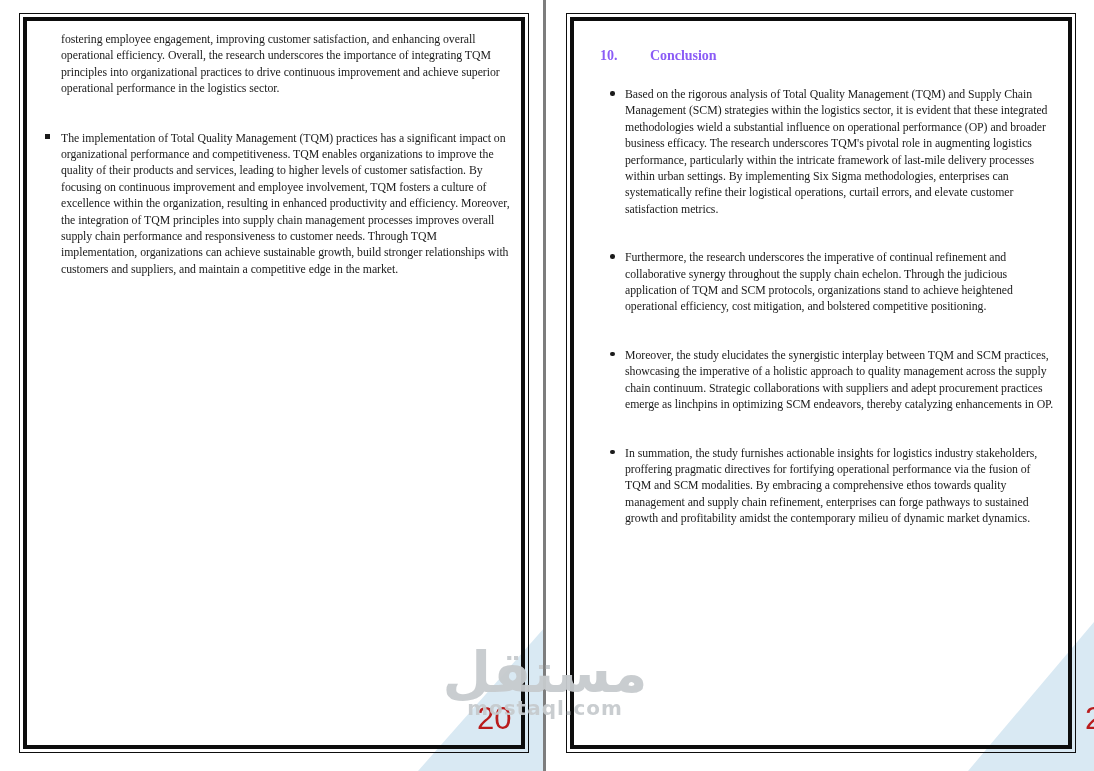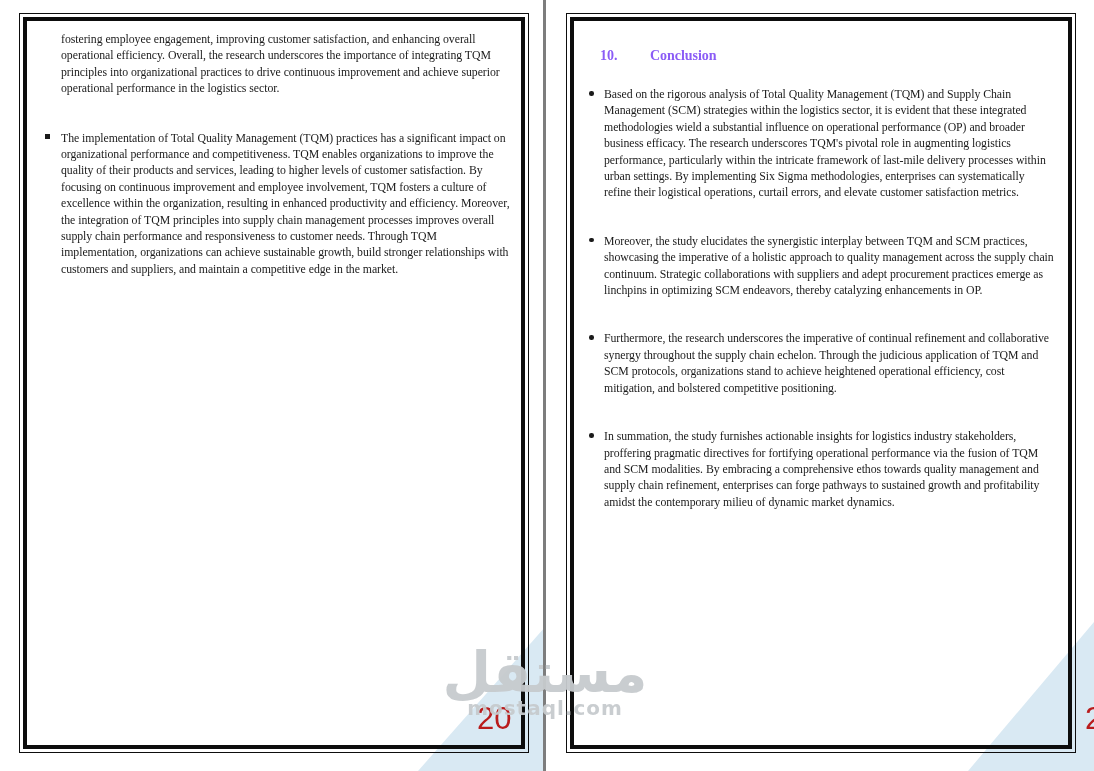--- a/index.html
+++ b/index.html
@@ -41,21 +41,21 @@
   .content{color:#1a1a1a;font-size:11.8px;line-height:16.4px;letter-spacing:-0.05px;}
   .content-left{padding:10px 8px 0 34px;}
   .content-right{padding:27px 14px 0 26px;}
 
   .para{margin:0 0 33px 0;position:relative;}
   .marker-square{position:absolute;left:-16px;top:4px;width:5px;height:5px;background:#1a1a1a;}
 
   .heading{font-weight:bold;font-size:14px;line-height:15px;margin:0 0 23px 0;color:#8b5cf6;}
   .h-num{display:inline-block;width:50px;}
 
-  .blist{margin-left:4px;}
+  .blist{margin-left:25px;}
   .bullet-item{position:relative;margin:0 0 32px 0;}
   .marker-dot{position:absolute;left:-15px;top:5px;width:4.5px;height:4.5px;border-radius:50%;background:#1a1a1a;}
 
   
   .divider{position:absolute;left:543px;top:0;width:3px;height:771px;background:#7d7d7d;z-index:4;}
 
   
   .watermark{
     position:absolute;left:395px;top:644px;width:300px;z-index:5;
     text-align:center;color:#c7cbce;pointer-events:none;opacity:0.95;
@@ -91,25 +91,25 @@
       <div class="heading">
         <span class="h-num">10.</span><span class="h-title">Conclusion</span>
       </div>
       <div class="blist">
         <div class="bullet-item">
           <span class="marker-dot"></span>
           <span>Based on the rigorous analysis of Total Quality Management (TQM) and Supply Chain Management (SCM) strategies within the logistics sector, it is evident that these integrated methodologies wield a substantial influence on operational performance (OP) and broader business efficacy. The research underscores TQM's pivotal role in augmenting logistics performance, particularly within the intricate framework of last-mile delivery processes within urban settings. By implementing Six Sigma methodologies, enterprises can systematically refine their logistical operations, curtail errors, and elevate customer satisfaction metrics.</span>
         </div>
         <div class="bullet-item">
           <span class="marker-dot"></span>
-          <span>Moreover, the study elucidates the synergistic interplay between TQM and SCM practices, showcasing the imperative of a holistic approach to quality management across the supply chain continuum. Strategic collaborations with suppliers and adept procurement practices emerge as linchpins in optimizing SCM endeavors, thereby catalyzing enhancements in OP.</span>
+          <span>Furthermore, the research underscores the imperative of continual refinement and collaborative synergy throughout the supply chain echelon. Through the judicious application of TQM and SCM protocols, organizations stand to achieve heightened operational efficiency, cost mitigation, and bolstered competitive positioning.</span>
         </div>
         <div class="bullet-item">
           <span class="marker-dot"></span>
-          <span>Furthermore, the research underscores the imperative of continual refinement and collaborative synergy throughout the supply chain echelon. Through the judicious application of TQM and SCM protocols, organizations stand to achieve heightened operational efficiency, cost mitigation, and bolstered competitive positioning.</span>
+          <span>Moreover, the study elucidates the synergistic interplay between TQM and SCM practices, showcasing the imperative of a holistic approach to quality management across the supply chain continuum. Strategic collaborations with suppliers and adept procurement practices emerge as linchpins in optimizing SCM endeavors, thereby catalyzing enhancements in OP.</span>
         </div>
         <div class="bullet-item">
           <span class="marker-dot"></span>
           <span>In summation, the study furnishes actionable insights for logistics industry stakeholders, proffering pragmatic directives for fortifying operational performance via the fusion of TQM and SCM modalities. By embracing a comprehensive ethos towards quality management and supply chain refinement, enterprises can forge pathways to sustained growth and profitability amidst the contemporary milieu of dynamic market dynamics.</span>
         </div>
       </div>
     </div>
   </div>
 
   <div class="frame frame-left"></div>

